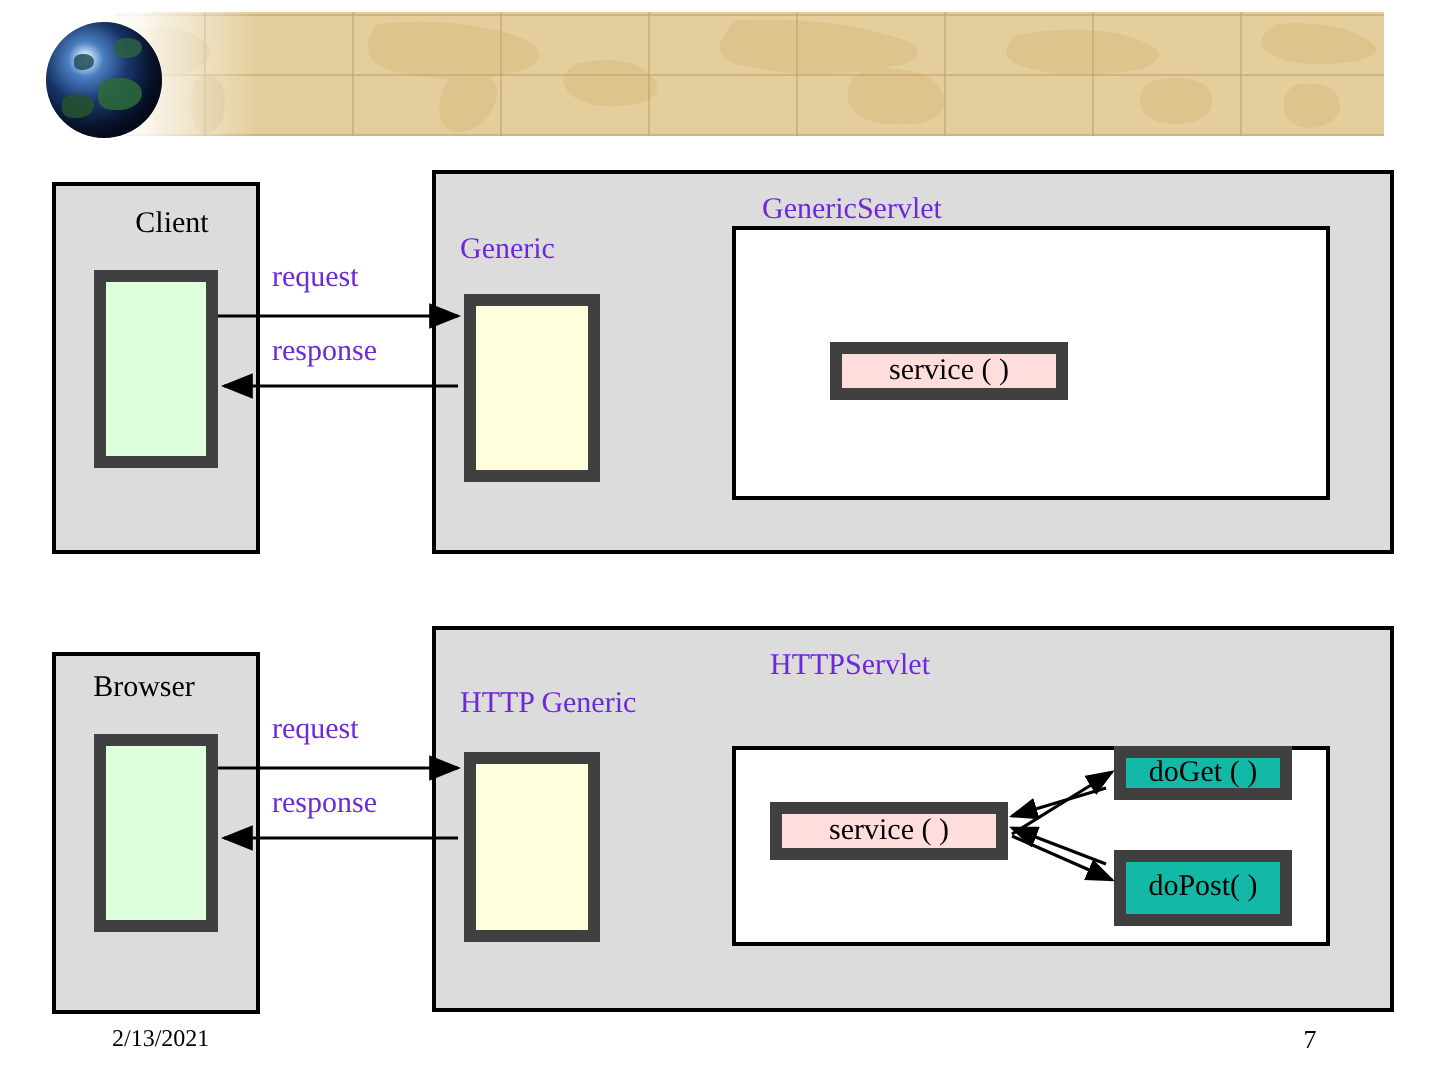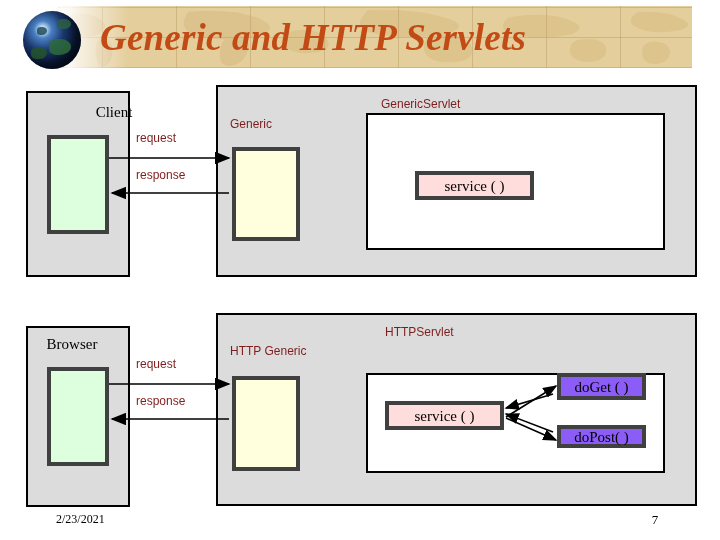--- a/index.html
+++ b/index.html
@@ -101,33 +101,33 @@
     box-sizing: border-box;
   }
   .white-box {
     position: absolute;
     background: #ffffff;
     border: 2px solid #000000;
     box-sizing: border-box;
   }
   .inner-box {
     position: absolute;
-    border: 4px solid #404040;
+    border: 6px solid #404040;
     box-sizing: border-box;
   }
   .green { background: #ddffdd; }
   .yellow { background: #ffffdd; }
   .pink { background: #ffdddd; }
-  .blue { background: #8b5cf6; }
+  .blue { background: #14b8a6; }
 
   .label {
     position: absolute;
-    font-family: Liberation Sans, sans-serif;
-    font-size: 12px;
-    color: #7f1d1d;
+    font-family: Liberation Serif, serif;
+    font-size: 15px;
+    color: #6d28d9;
     white-space: nowrap;
   }
   .label-center {
     position: absolute;
     font-family: "Liberation Serif", "DejaVu Serif", serif;
     font-size: 15px;
     color: #000000;
     white-space: nowrap;
     text-align: center;
   }
@@ -191,27 +191,26 @@
         </g>
       </svg>
     </div>
     <div class="banner-fade-left"></div>
     <div class="globe">
       <div class="land" style="left:26px; top:28px; width:22px; height:16px;"></div>
       <div class="land" style="left:8px; top:36px; width:16px; height:12px; background:#24532c;"></div>
       <div class="land" style="left:34px; top:8px; width:14px; height:10px; background:#2b5f44;"></div>
       <div class="land" style="left:14px; top:16px; width:10px; height:8px; background:#1f4a58;"></div>
     </div>
-    <div class="title-text">Generic and HTTP Servlets</div>
   </div>
 
   <div>
 
     <div class="gray-box" style="left:26px; top:91px; width:104px; height:186px;"></div>
-    <div class="label-center" style="left:26px; top:104px; width:120px;padding-left:28px;">Client</div>
+    <div class="label-center" style="left:26px; top:104px; width:120px;">Client</div>
     <div class="inner-box green" style="left:47px; top:135px; width:62px; height:99px;"></div>
 
     <div class="gray-box" style="left:216px; top:85px; width:481px; height:192px;"></div>
     <div class="label" style="left:230px; top:117px;">Generic</div>
     <div class="inner-box yellow" style="left:232px; top:147px; width:68px; height:94px;"></div>
 
     <div class="white-box" style="left:366px; top:113px; width:299px; height:137px;"></div>
     <div class="label" style="left:381px; top:97px;">GenericServlet</div>
     <div class="inner-box pink" style="left:415px; top:171px; width:119px; height:29px;">
       <div class="box-text">service ( )</div>
@@ -246,21 +245,21 @@
     <div class="inner-box yellow" style="left:232px; top:376px; width:68px; height:95px;"></div>
 
     <div class="white-box" style="left:366px; top:373px; width:299px; height:100px;"></div>
     <div class="label" style="left:385px; top:325px;text-align:center;">HTTPServlet</div>
     <div class="inner-box pink" style="left:385px; top:401px; width:119px; height:29px;">
       <div class="box-text">service ( )</div>
     </div>
     <div class="inner-box blue" style="left:557px; top:373px; width:89px; height:27px;">
       <div class="box-text">doGet ( )</div>
     </div>
-    <div class="inner-box blue" style="left:557px; top:425px; width:89px; height:23px;">
+    <div class="inner-box blue" style="left:557px; top:425px; width:89px; height:38px;">
       <div class="box-text">doPost( )</div>
     </div>
 
     <div style="position:absolute; left:130px; top:352px; width:86px; height:80px; background:#ffffff;"></div>
 
     <svg class="arrow-svg" style="left:0; top:0;" width="720" height="540">
       <defs>
         <marker id="arrR2" markerWidth="10" markerHeight="8" refX="9" refY="4" orient="auto">
           <path d="M0,0 L10,4 L0,8 z" fill="#000000"></path>
         </marker>
@@ -284,16 +283,16 @@
       <line x1="506" y1="417" x2="556" y2="386" stroke="#000000" stroke-width="1.6" marker-end="url(#arrSm)"></line>
 
       <line x1="553" y1="394" x2="506" y2="408" stroke="#000000" stroke-width="1.6" marker-end="url(#arrSm)"></line>
 
       <line x1="506" y1="418" x2="556" y2="440" stroke="#000000" stroke-width="1.6" marker-end="url(#arrSm)"></line>
 
       <line x1="553" y1="432" x2="506" y2="414" stroke="#000000" stroke-width="1.6" marker-end="url(#arrSm)"></line>
     </svg>
   </div>
 
-  <div class="footer-date">2/23/2021</div>
+  <div class="footer-date">2/13/2021</div>
   <div class="footer-page">7</div>
 
 </div>
 
 </body></html>

